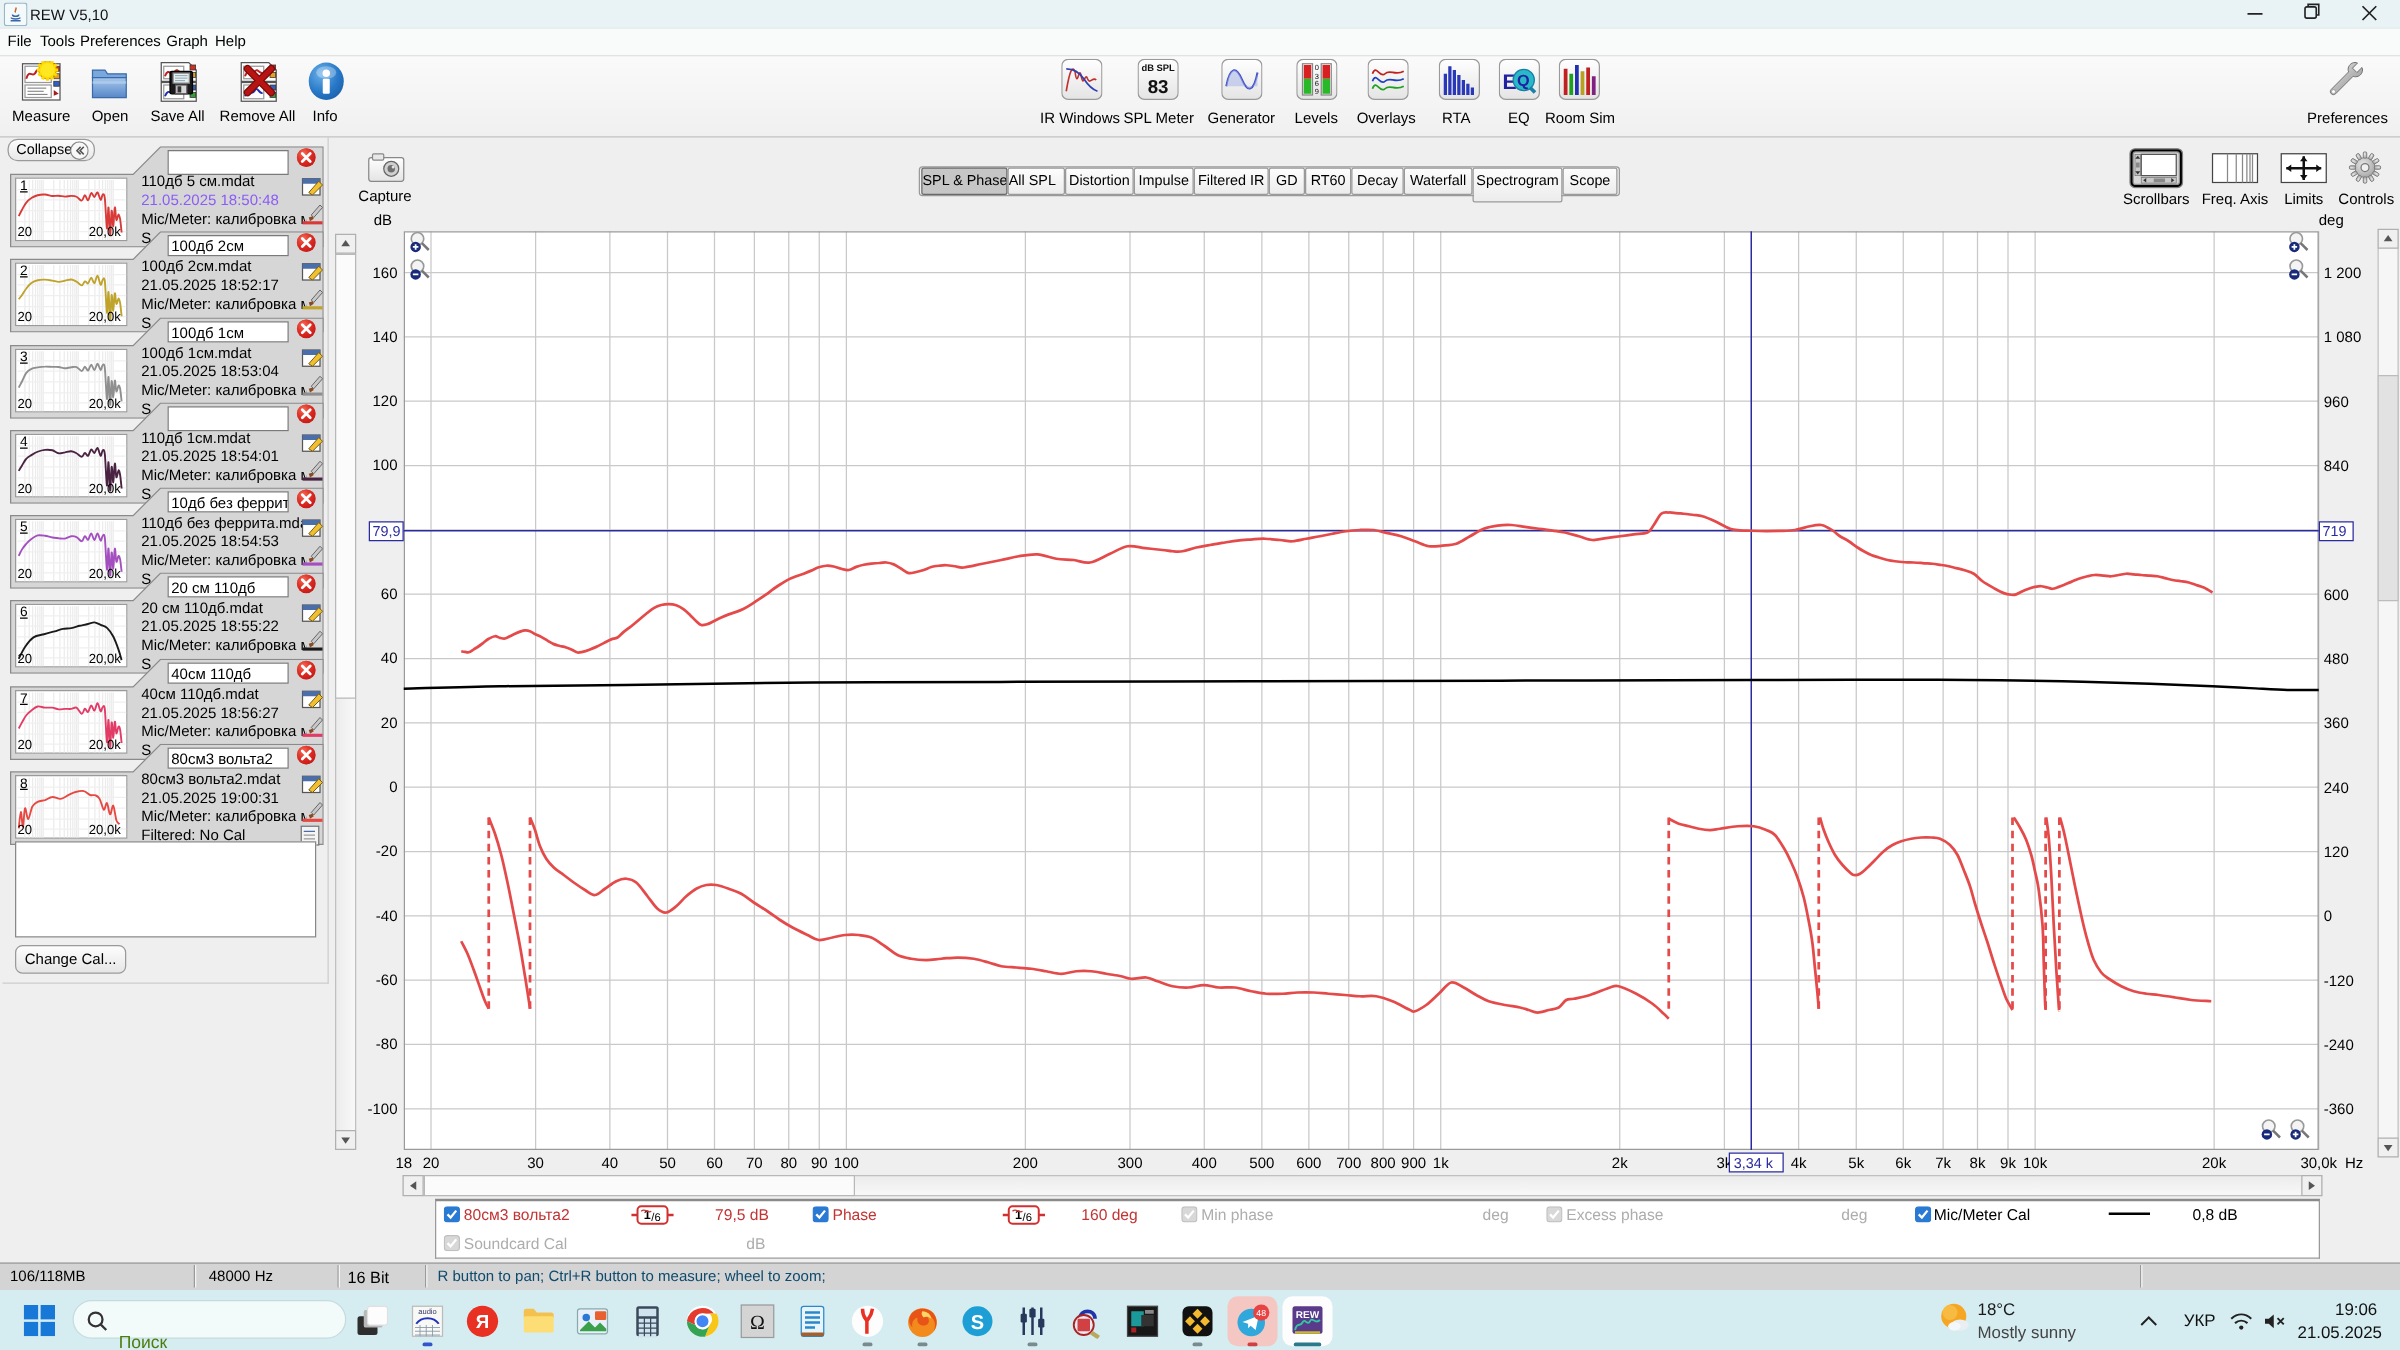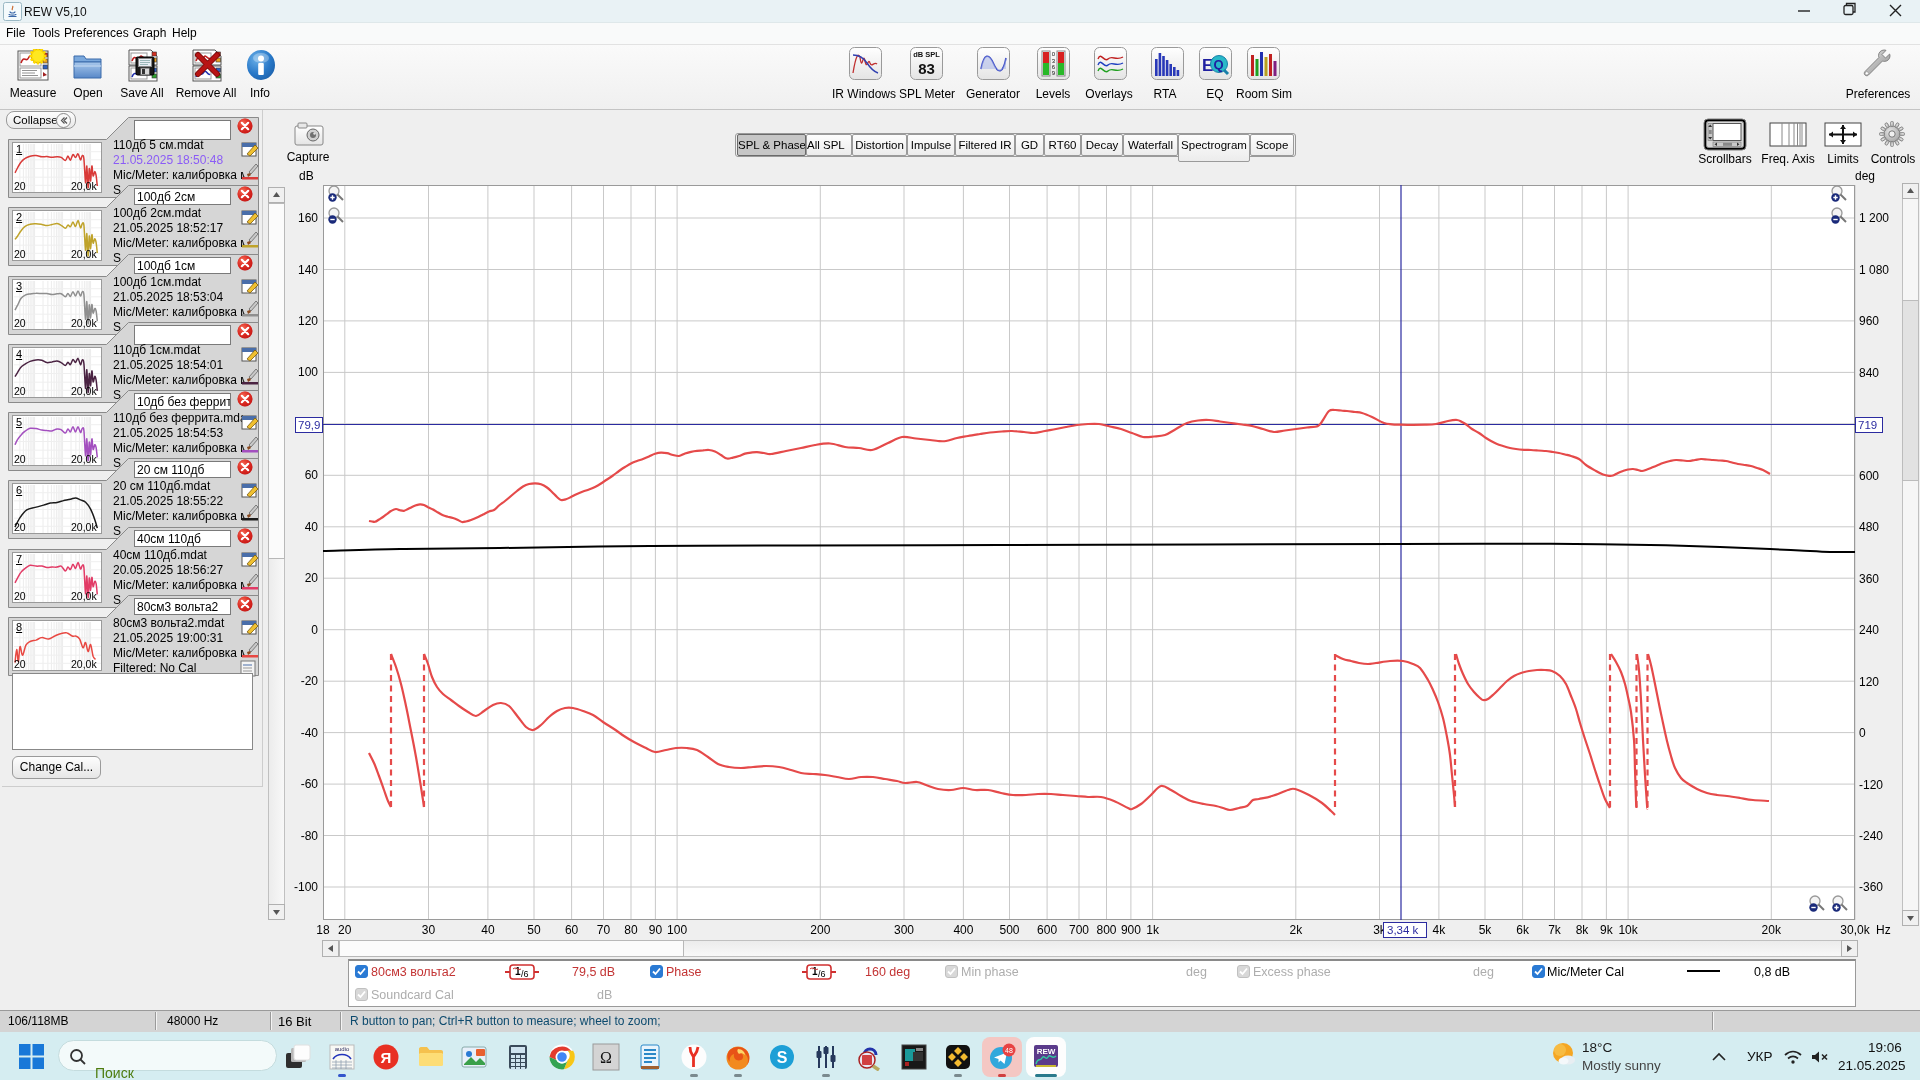--- a/index.html
+++ b/index.html
@@ -629,21 +629,21 @@
       <line x1="1" y1="25.5" x2="89" y2="25.5" stroke="#efefef" stroke-width="1"></line>
       <line x1="1" y1="34.2" x2="89" y2="34.2" stroke="#efefef" stroke-width="1"></line>
       <line x1="1" y1="42.3" x2="89" y2="42.3" stroke="#efefef" stroke-width="1"></line>
       <path d="M2.0,29.8 C2.4,29.0 3.5,26.9 4.5,25.1 C5.5,23.4 6.6,21.0 7.9,19.4 C9.1,17.8 10.5,16.6 12.1,15.4 C13.6,14.2 15.3,12.6 17.1,12.2 C18.9,11.8 21.0,13.0 23.0,13.1 C25.0,13.3 27.1,12.9 28.9,13.1 C30.7,13.4 32.2,14.3 33.9,14.5 C35.6,14.7 37.3,14.2 39.0,14.1 C40.6,14.0 42.5,14.3 44.0,14.1 C45.5,14.0 46.8,12.5 48.2,13.1 C49.6,13.8 51.3,17.9 52.4,18.1 C53.5,18.2 54.1,14.3 54.9,14.0 C55.8,13.8 56.6,17.0 57.4,16.5 C58.3,16.1 59.1,11.5 60.0,11.3 C60.8,11.1 61.6,15.8 62.5,15.5 C63.3,15.2 64.2,9.4 65.0,9.5 C65.8,9.5 66.8,15.5 67.5,16.0 C68.2,16.6 68.6,12.9 69.2,12.6 C69.8,12.4 70.3,10.0 70.9,14.7 C71.4,19.4 72.1,39.3 72.6,40.7 C73.0,42.1 73.4,22.3 73.8,22.9 C74.2,23.6 74.7,44.4 75.1,44.7 C75.5,45.0 75.9,26.2 76.3,25.0 C76.8,23.7 77.2,37.4 77.6,37.3 C78.0,37.2 78.4,24.9 78.9,24.3 C79.3,23.7 79.6,33.0 80.1,33.7 C80.6,34.4 81.3,28.8 81.8,28.3 C82.3,27.8 82.6,28.5 83.1,30.7 C83.5,32.9 84.1,39.7 84.3,41.4" fill="none" stroke="#e23b66" stroke-width="1.5"></path>
     </svg>
 <div class="abs" style="left:8px;top:26px;font-size:11px;text-decoration:underline;color:#000">7</div>
 <div class="abs" style="left:6px;top:63px;font-size:10.5px;color:#000">20</div>
 <div class="abs" style="left:63px;top:63px;font-size:10.5px;color:#000">20,0k</div>
 <div class="abs" style="left:126px;top:3px;width:97px;height:17px;background:#fff;border:1px solid #7a7a7a;font-size:12px;padding:1px 0 0 2px;color:#000;overflow:hidden;white-space:nowrap">40см 110дб</div>
 <div class="abs" style="left:105px;top:21px;font-size:12px;color:#000;white-space:nowrap;width:130px;overflow:hidden">40см 110дб.mdat</div>
-<div class="abs" style="left:105px;top:36px;font-size:12px;color:#000;white-space:nowrap">20.05.2025 18:56:27</div>
+<div class="abs" style="left:105px;top:36px;font-size:12px;color:#000;white-space:nowrap">21.05.2025 18:56:27</div>
 <div class="abs" style="left:105px;top:51px;font-size:12px;color:#000;white-space:nowrap;width:132px;overflow:hidden">Mic/Meter: калибровка м</div>
 <div class="abs" style="left:105px;top:66px;font-size:12px;color:#000">S</div>
 <svg class="abs" style="left:229px;top:1px" width="16" height="16">
       <circle cx="8" cy="8" r="7.5" fill="#cf1d1d"></circle>
       <circle cx="8" cy="8" r="7.5" fill="url(#xg)"></circle>
       <path d="M4.8,4.8 L11.2,11.2 M11.2,4.8 L4.8,11.2" stroke="#fff" stroke-width="2.2" stroke-linecap="round"></path>
     </svg>
 <svg class="abs" style="left:233px;top:23px" width="19" height="19">
       <rect x="1" y="3" width="14" height="13" fill="#fff" stroke="#555"></rect>
       <rect x="1" y="3" width="14" height="4" fill="#4a6ea9"></rect>

